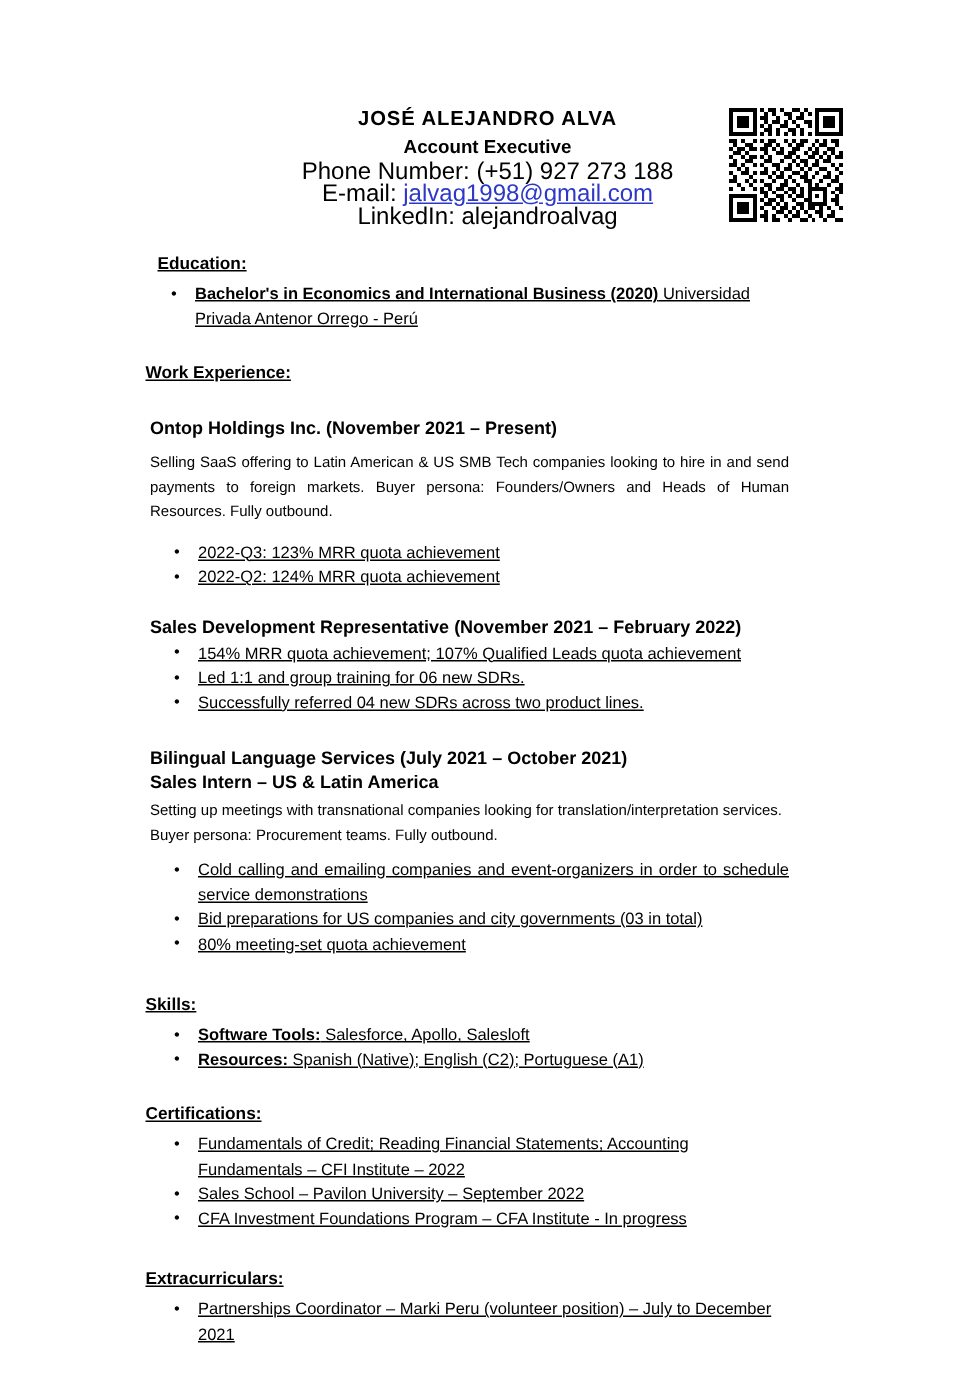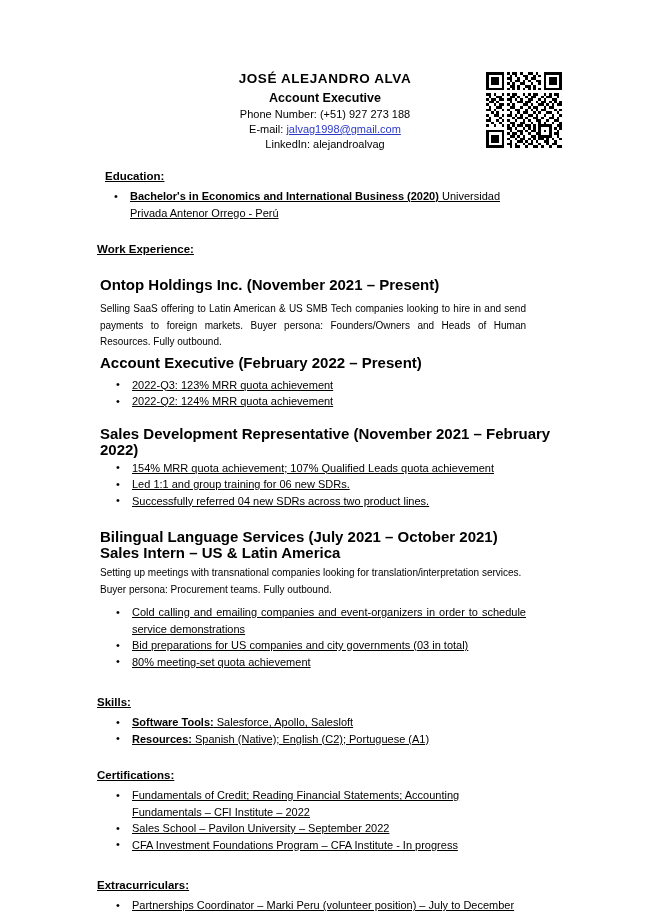--- a/index.html
+++ b/index.html
@@ -37,21 +37,21 @@
     line-height: 18px;
     margin: 0;
   }
   .job-title {
     font-size: 12.5px;
     font-weight: bold;
     line-height: 18px;
     margin: 1px 0 0 0;
   }
   .contact-line {
-    font-size: 11px;
+    font-size: 16px;
     line-height: 15px;
     margin: 0;
   }
   .contact-line .email-link {
     color: #2c38c7;
     text-decoration: underline;
     margin-top: 20px;
   }
 
   
@@ -75,21 +75,21 @@
     font-size: 11.5px;
     font-weight: bold;
     text-decoration: underline;
     line-height: 16px;
     margin: 0;
   }
   .sec-head.indent-edu { margin-left: 93px; }
   .sec-head.indent-std { margin-left: 85px; }
 
   .role-head {
-    font-size: 15px;
+    font-size: 12px;
     font-weight: bold;
     line-height: 16px;
     margin: 0 0 0 88px;
   }
   .para {
     font-size: 10px;
     line-height: 16.5px;
     margin: 0 62px 0 88px;
     text-align: left;
   }
@@ -412,21 +412,20 @@
 
       <div class="sp20"></div>
 
       <div>
         <div class="role-head">Ontop Holdings Inc. (November 2021 – Present)</div>
         <div class="sp8"></div>
         <div class="para justify">Selling SaaS offering to Latin American &amp; US SMB Tech companies looking to hire in and send payments to foreign markets. Buyer persona: Founders/Owners and Heads of Human Resources. Fully outbound.</div>
         <div class="sp4"></div>
 
         <div>
-          <div class="role-head">Account Executive (February 2022 – Present)</div>
           <div class="sp6"></div>
           <ul class="bullets tight">
             <li>2022-Q3: 123% MRR quota achievement</li>
             <li>2022-Q2: 124% MRR quota achievement</li>
           </ul>
         </div>
 
         <div class="sp16"></div>
 
         <div>

